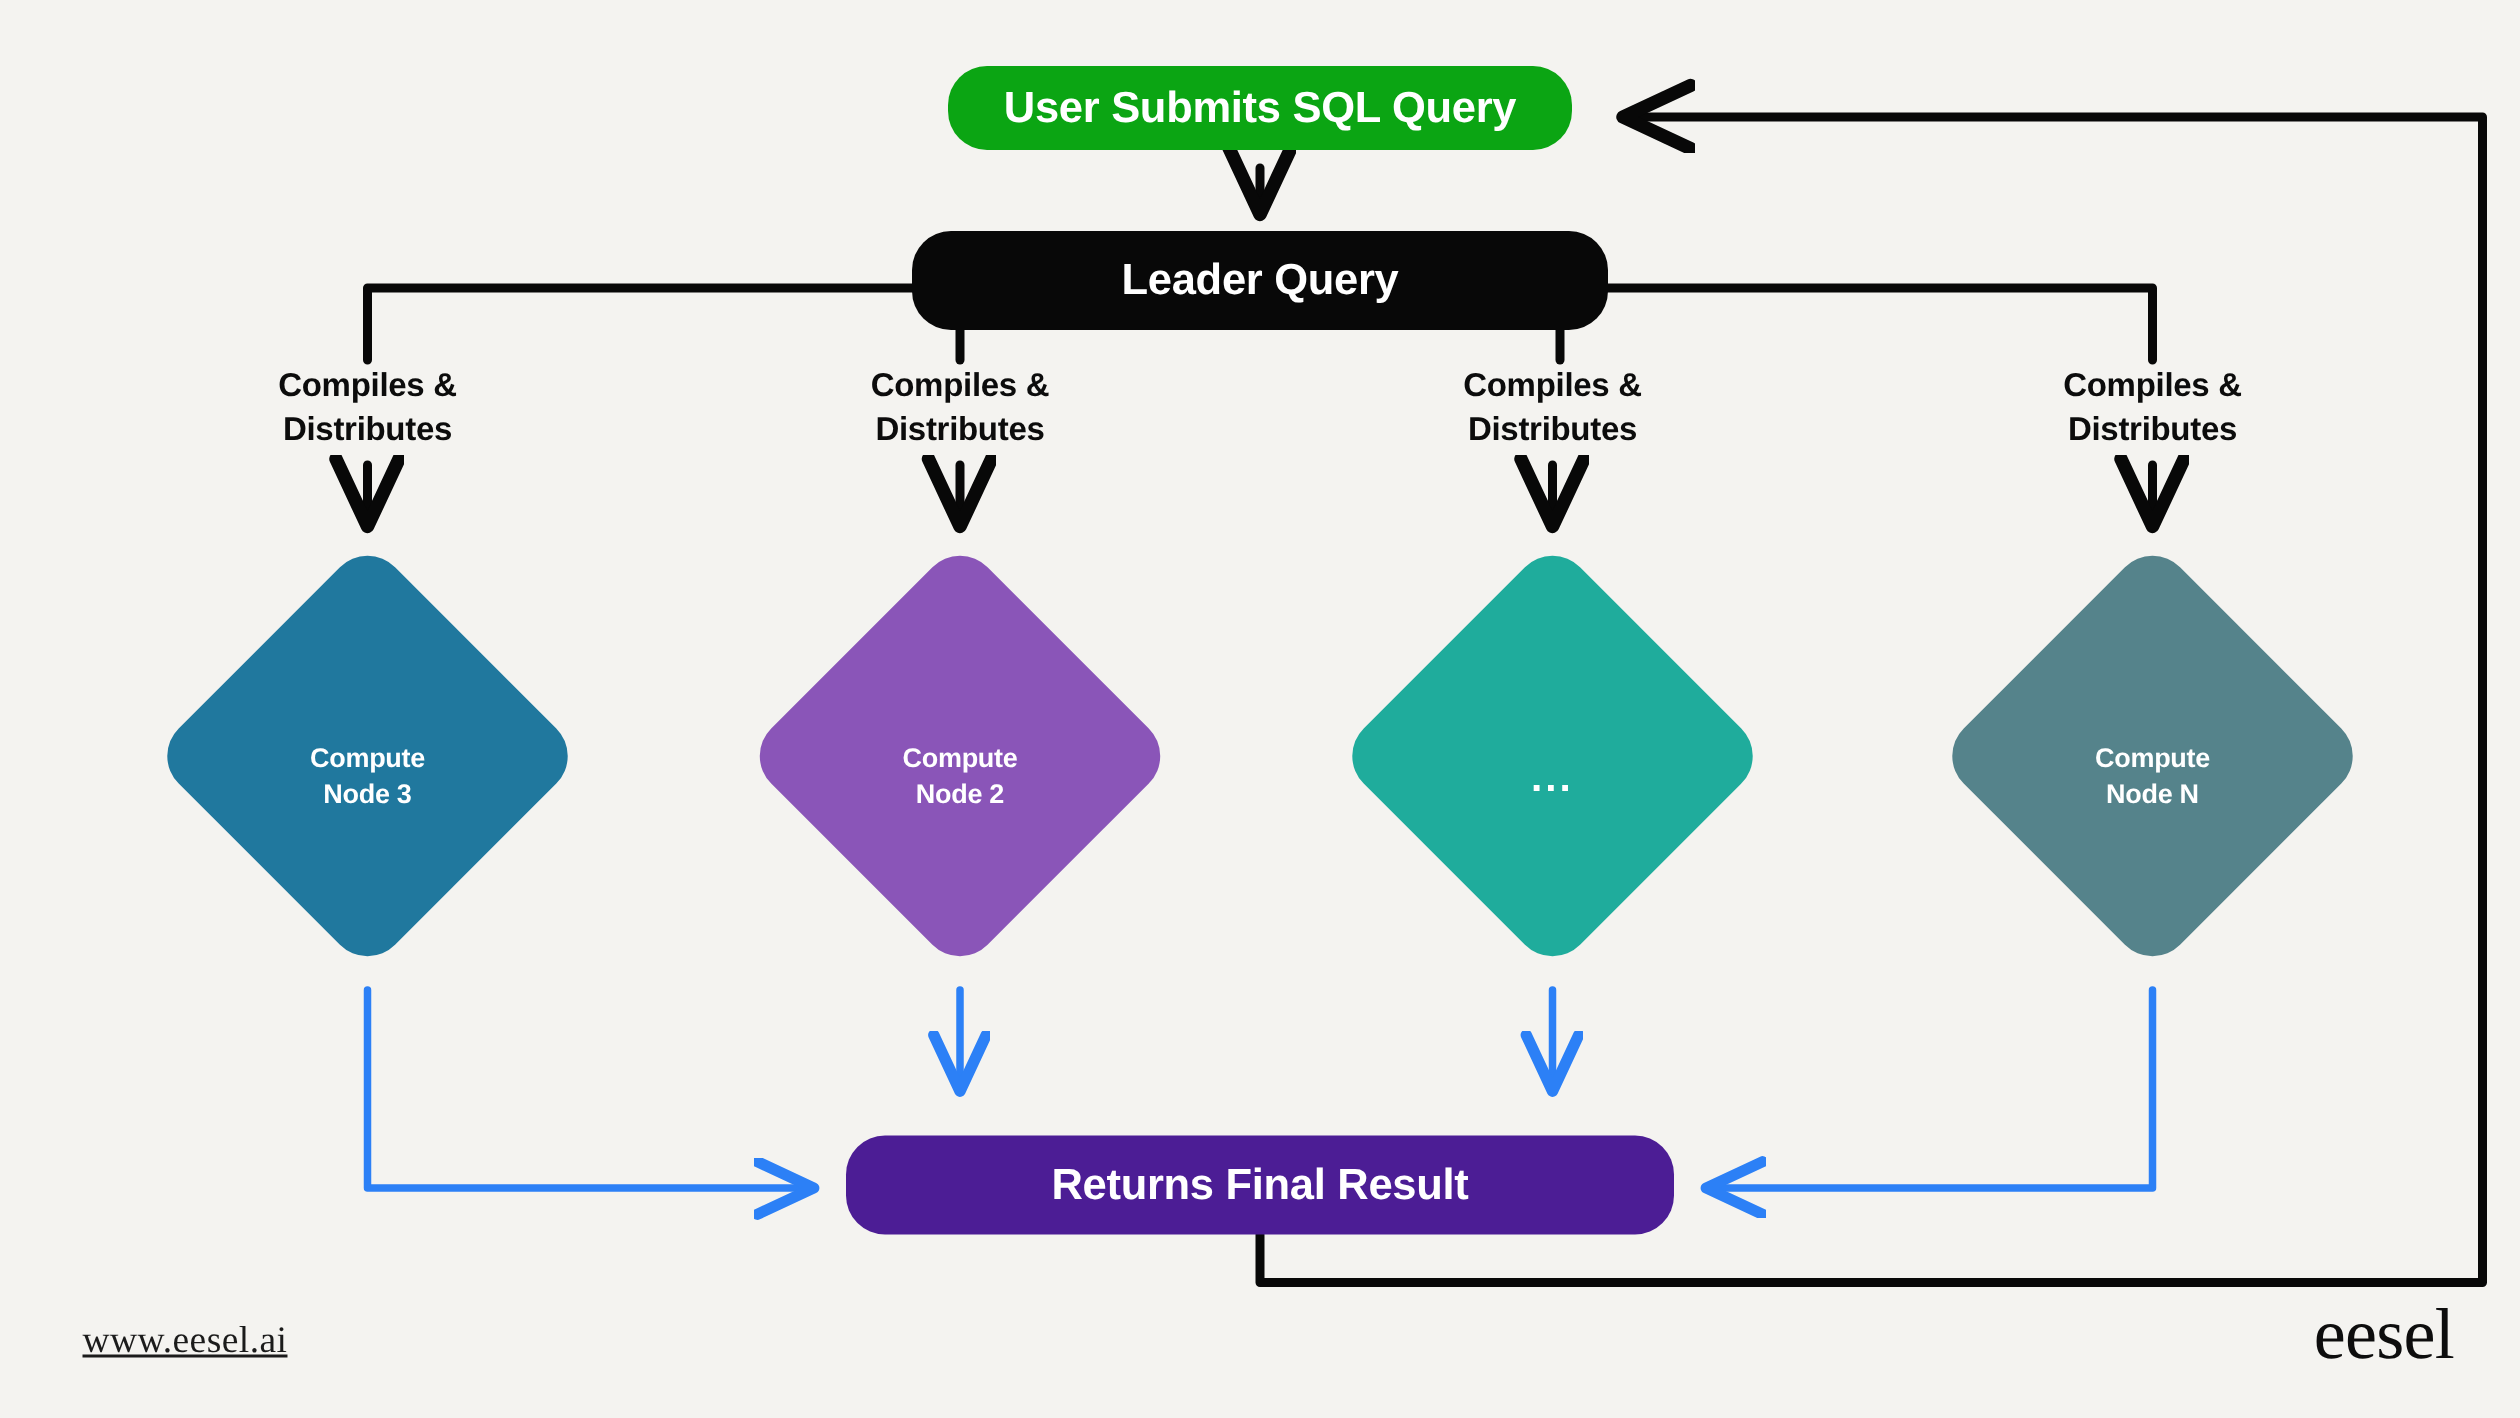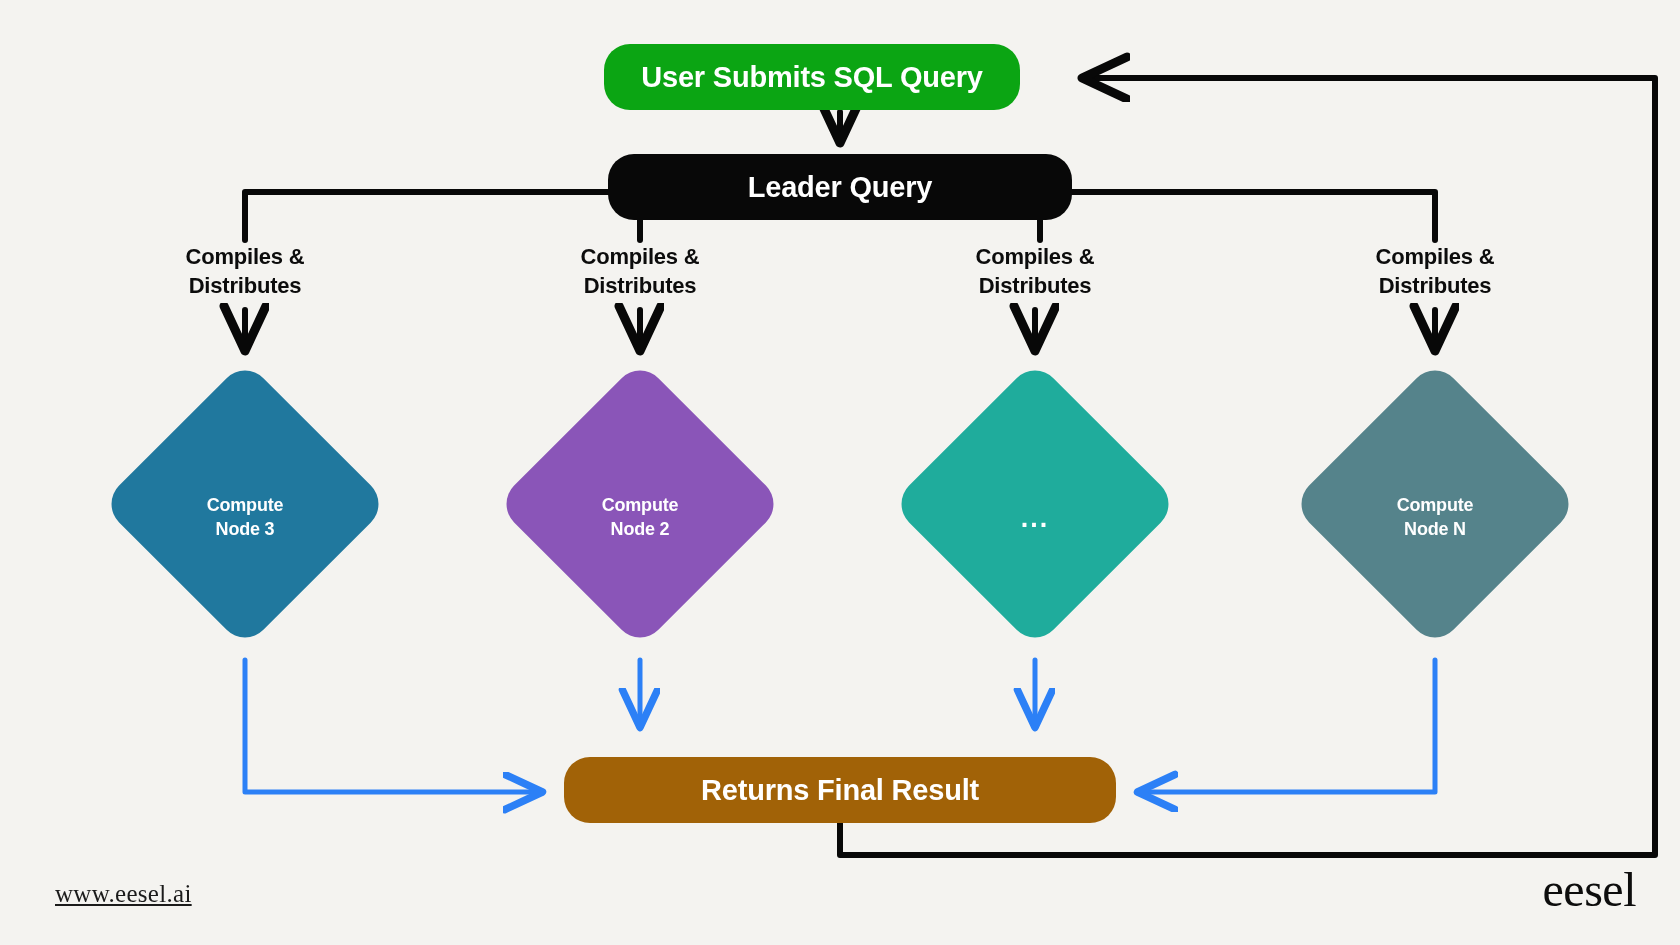--- a/index.html
+++ b/index.html
@@ -37,45 +37,45 @@
     color: #ffffff;
     font-weight: bold;
     z-index: 5;
   }
 
   .pill {
     border-radius: 26px;
   }
 
   #node-user-query {
-    left: 604px;
+    left: 632px;
     top: 44px;
     width: 416px;
-    height: 66px;
+    height: 56px;
     background: #0BA513;
     font-size: 29px;
     letter-spacing: -0.2px;
   }
 
   #node-leader {
     left: 608px;
     top: 154px;
     width: 464px;
     height: 66px;
     background: #080808;
     font-size: 29px;
     letter-spacing: -0.2px;
   }
 
   #node-final-result {
     left: 564px;
     top: 757px;
     width: 552px;
     height: 66px;
-    background: #a16207;
+    background: #4c1d95;
     font-size: 29px;
     letter-spacing: -0.2px;
   }
 
   .dist-label {
     position: absolute;
     width: 230px;
     text-align: center;
     font-size: 22px;
     font-weight: bold;

